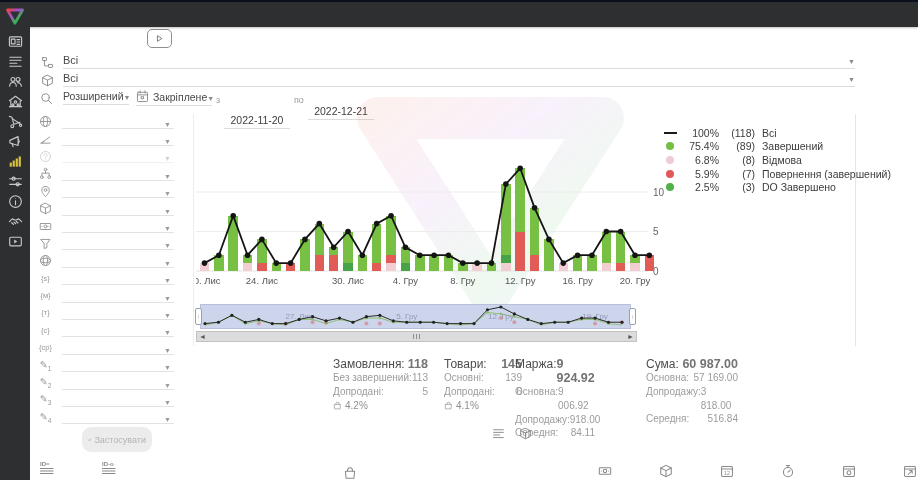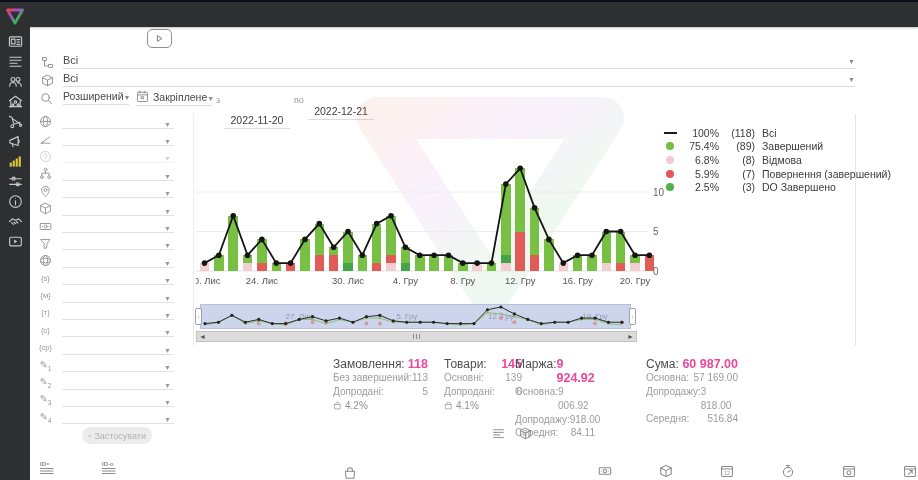--- a/index.html
+++ b/index.html
@@ -25,21 +25,21 @@
   
   .side{position:absolute;left:38px;top:113px;width:136px;}
   .srow{height:17.4px;display:flex;align-items:center;}
   .srow .si{width:15px;height:15px;color:#98989a;flex:none;display:flex;align-items:center;justify-content:center;}
   .srow .sf{flex:1;margin-left:9px;border-bottom:1px solid #e2e2e2;height:13px;display:flex;align-items:flex-end;}
   .srow .sf .caret{margin-left:auto;font-size:7px;color:#9a9a9a;padding-right:3px;}
   .srow.disabled{opacity:.45;}
   .tok{font-size:7.5px;color:#98989a;letter-spacing:0;}
   .pen{font-size:9.5px;color:#98989a;}
   .pen i{font-style:normal;font-size:6.5px;vertical-align:sub;}
-  .apply{position:absolute;left:82px;top:427px;width:70px;height:17px;border-radius:9px;background:#ececec;
+  .apply{position:absolute;left:82px;top:427px;width:70px;height:25px;border-radius:9px;background:#ececec;
          color:#b3b3b3;font-size:9px;display:flex;align-items:center;justify-content:center;gap:3px;cursor:default;}
   
   .vline{position:absolute;width:0;border-left:1px solid #ededed;}
   .legend{position:absolute;left:663px;top:126px;}
   .leg-row{display:flex;align-items:center;height:13.6px;font-size:10.5px;color:#3c3c3c;cursor:pointer;}
   .leg-mark{width:14px;display:flex;justify-content:center;margin-right:5px;flex:none;}
   .leg-dot{width:8px;height:8px;border-radius:50%;}
   .leg-line{width:13px;height:2px;background:#1a1a1a;}
   .leg-pct{width:37px;text-align:right;}
   .leg-cnt{width:36px;text-align:right;color:#3c3c3c;}
@@ -53,21 +53,21 @@
           font-size:6px;color:#888;cursor:ew-resize;}
   .scroll{position:absolute;left:196px;top:331px;width:441px;height:11px;background:#dcdcdc;
           border:1px solid #c2c2c2;box-sizing:border-box;display:flex;align-items:center;}
   .scroll .arr{font-size:7px;color:#555;line-height:9px;padding:0 2px;cursor:pointer;}
   .scroll .track{flex:1;display:flex;align-items:center;justify-content:center;height:100%;cursor:grab;}
   .grip{display:flex;gap:2px;}
   .grip b{width:1px;height:5px;background:#8d8d8d;}
   
   .stat-col{position:absolute;top:357px;}
   .stat-title{display:flex;justify-content:space-between;font-size:12px;color:#4e4e4e;align-items:baseline;}
-  .stat-title .v{font-weight:bold;color:#ec4899;font-size:12.5px;}
+  .stat-title .v{font-weight:bold;color:#737373;font-size:12.5px;}
   .stat-sub{display:flex;justify-content:space-between;font-size:10px;color:#9c9c9c;line-height:13.8px;}
   .stat-rate{display:flex;align-items:center;gap:3px;font-size:10px;color:#8f8f8f;margin-top:1px;}
   .mid-icons{position:absolute;left:492px;top:427px;display:flex;gap:14px;color:#8d8d8d;}
   .bot-left{position:absolute;left:40px;top:459px;display:flex;gap:46px;color:#8a8a8a;}
   .bot-bag{position:absolute;left:343px;top:466px;color:#8a8a8a;}
   .bot-right{position:absolute;left:598px;top:464px;display:flex;gap:47px;color:#8a8a8a;}
   .videobtn{position:absolute;left:147px;top:29px;width:25px;height:19px;border:1.3px solid #8f8f8f;
             border-radius:5px;box-sizing:border-box;display:flex;align-items:center;justify-content:center;
             color:#666;cursor:pointer;background:#fff;}
   text{font-family:"Liberation Sans",sans-serif;}

